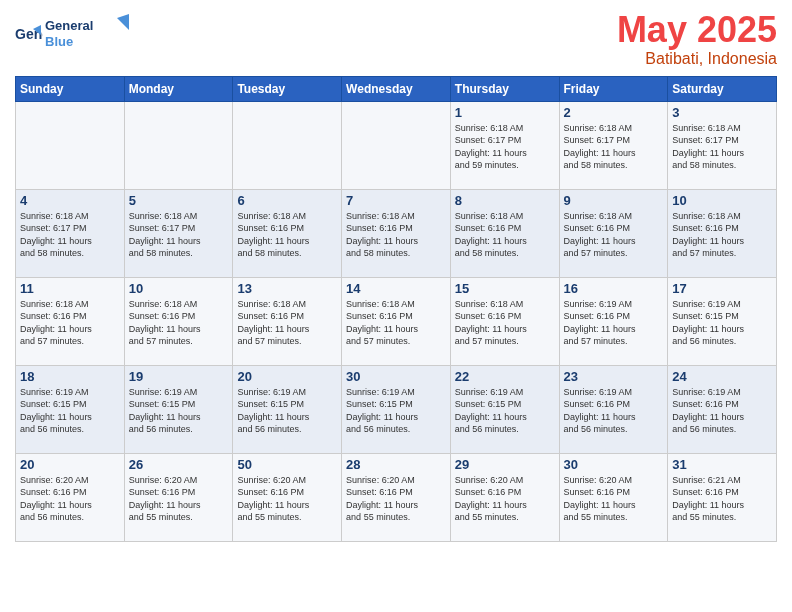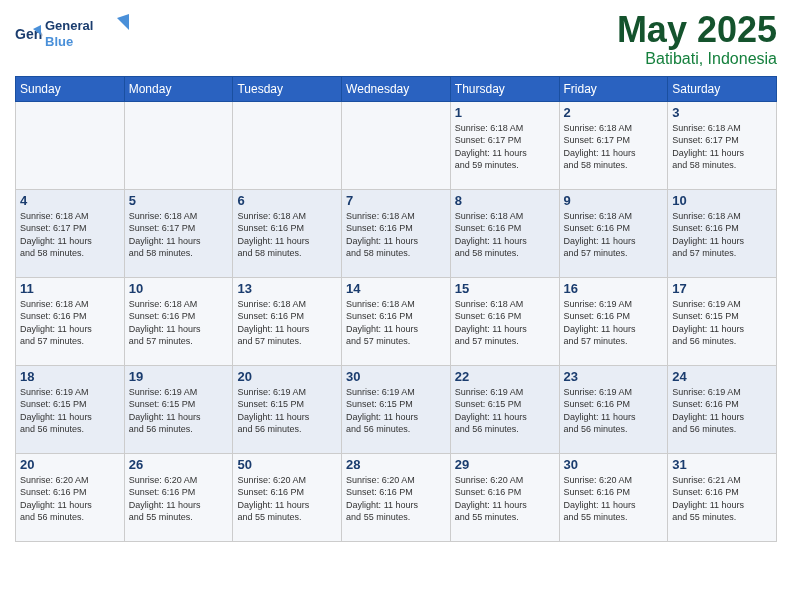--- a/index.html
+++ b/index.html
@@ -29,37 +29,37 @@
       width: 28px;
       height: 28px;
       margin-right: 2px;
     }
     .title-block {
       text-align: right;
     }
     .month-title {
       font-size: 36px;
       font-weight: bold;
-      color: #14532d;
+      color: #ef4444;
       line-height: 1.1;
     }
     .subtitle {
       font-size: 16px;
-      color: #15803d;
+      color: #c2410c;
     }
     table {
       width: 100%;
       border-collapse: collapse;
       table-layout: fixed;
     }
     thead th {
       background: #2a62c0;
       color: white;
       font-size: 12px;
-      font-weight: normal;
+      font-weight: bold;
       padding: 5px 4px;
       text-align: left;
       border: 1px solid #1a4fa0;
     }
     tbody td {
       border: 1px solid #ccc;
       vertical-align: top;
       padding: 3px 4px;
       font-size: 9.5px;
       color: #222;

